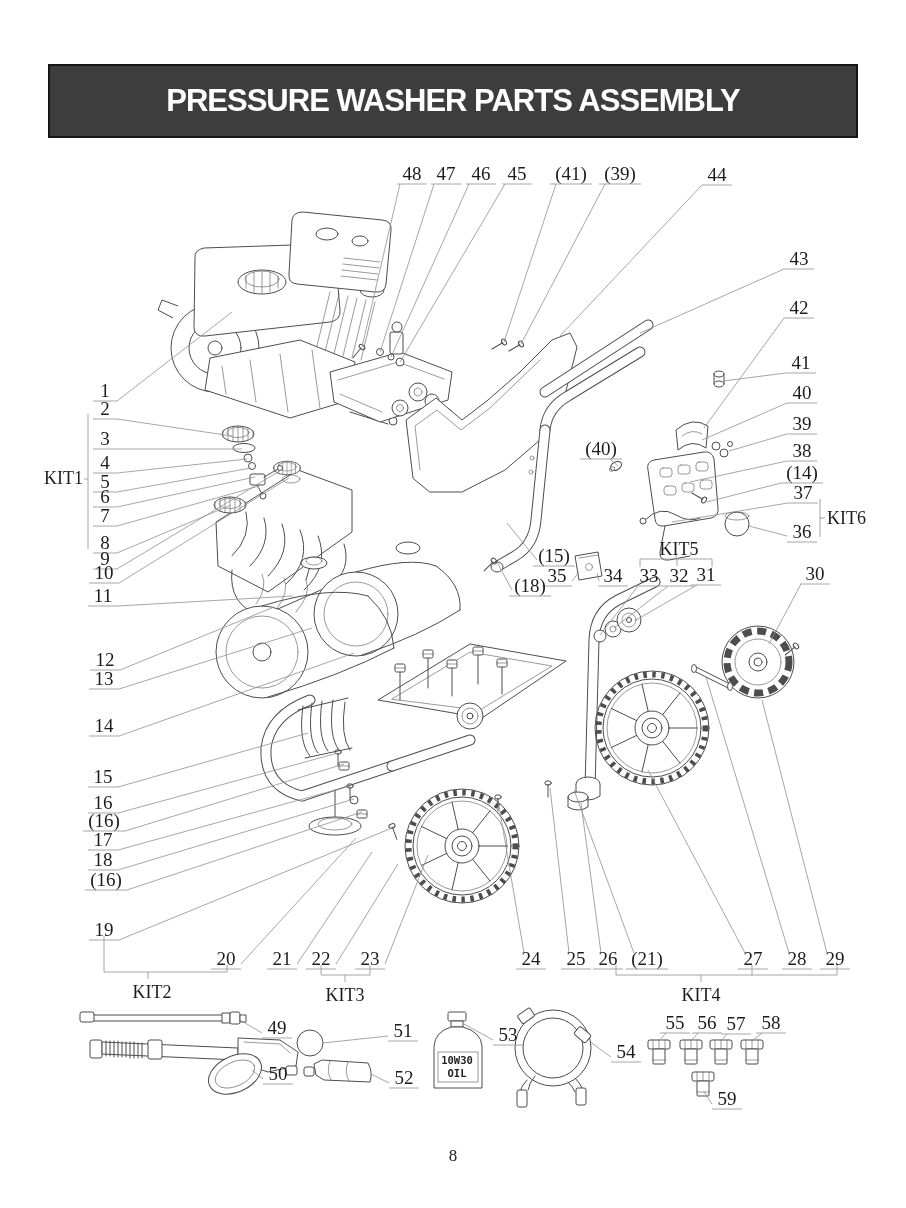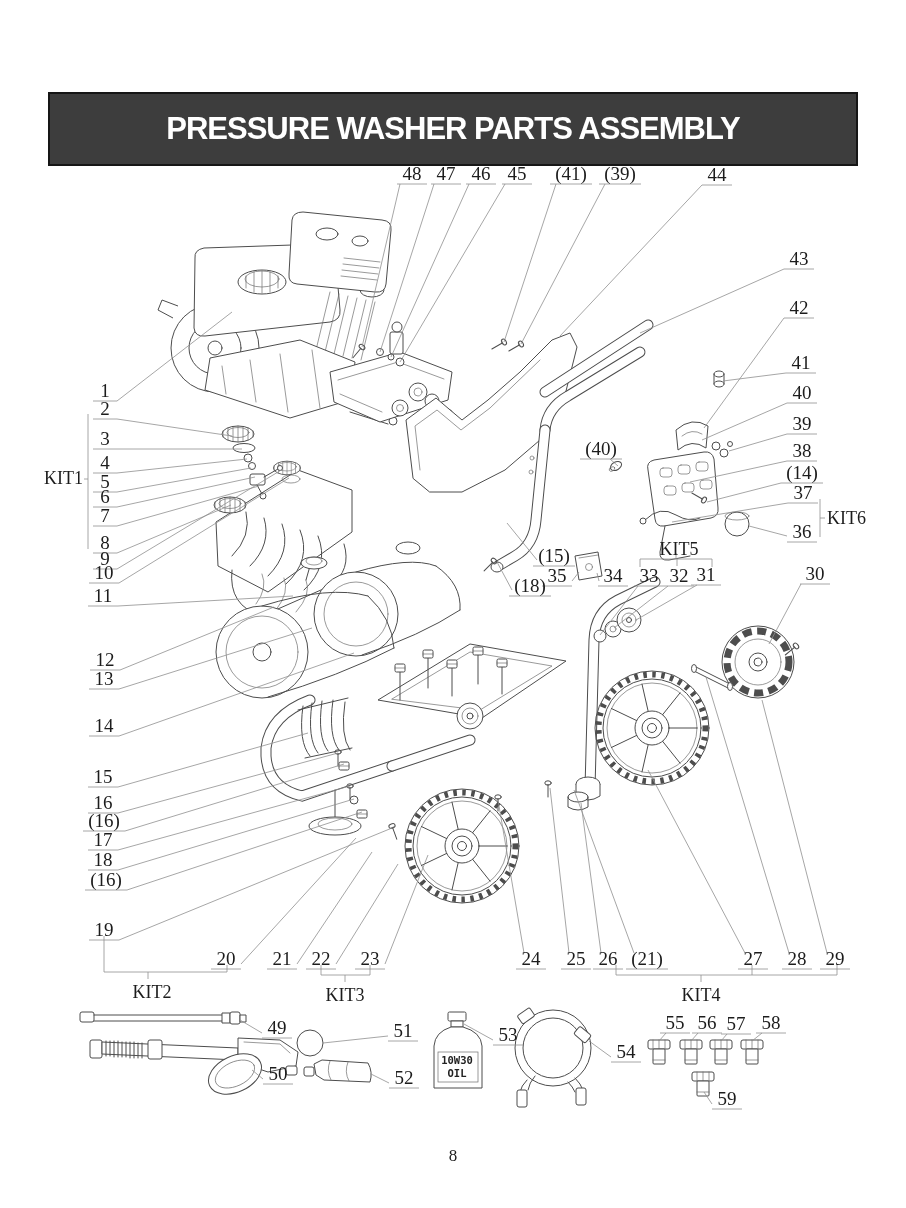--- a/index.html
+++ b/index.html
@@ -1,21 +1,21 @@
 <!DOCTYPE html>
 <html><head>
 <meta charset="utf-8">
 <style>
   html,body{margin:0;padding:0;background:#ffffff;}
   body{width:906px;height:1208px;position:relative;font-family:"Liberation Sans",sans-serif;overflow:hidden;}
   .page{position:absolute;inset:0;background:#ffffff;}
   .header-bar{
     position:absolute;left:48px;top:64px;width:806px;height:70px;
     background:#3d3d3d;border:2px solid #161616;
-    display:flex;align-items:center;justify-content:center;margin-top:28px;
+    display:flex;align-items:center;justify-content:center;
   }
   .header-bar .title{
     color:#ffffff;font-family:"Liberation Sans",sans-serif;font-weight:bold;
     font-size:31px;letter-spacing:-1px;white-space:nowrap;
   }
   .page-number{
     position:absolute;left:0;top:1146px;width:906px;text-align:center;
     font-family:"Liberation Serif",serif;font-size:17px;color:#1c1c1c;
   }
   svg{position:absolute;left:0;top:0;}

